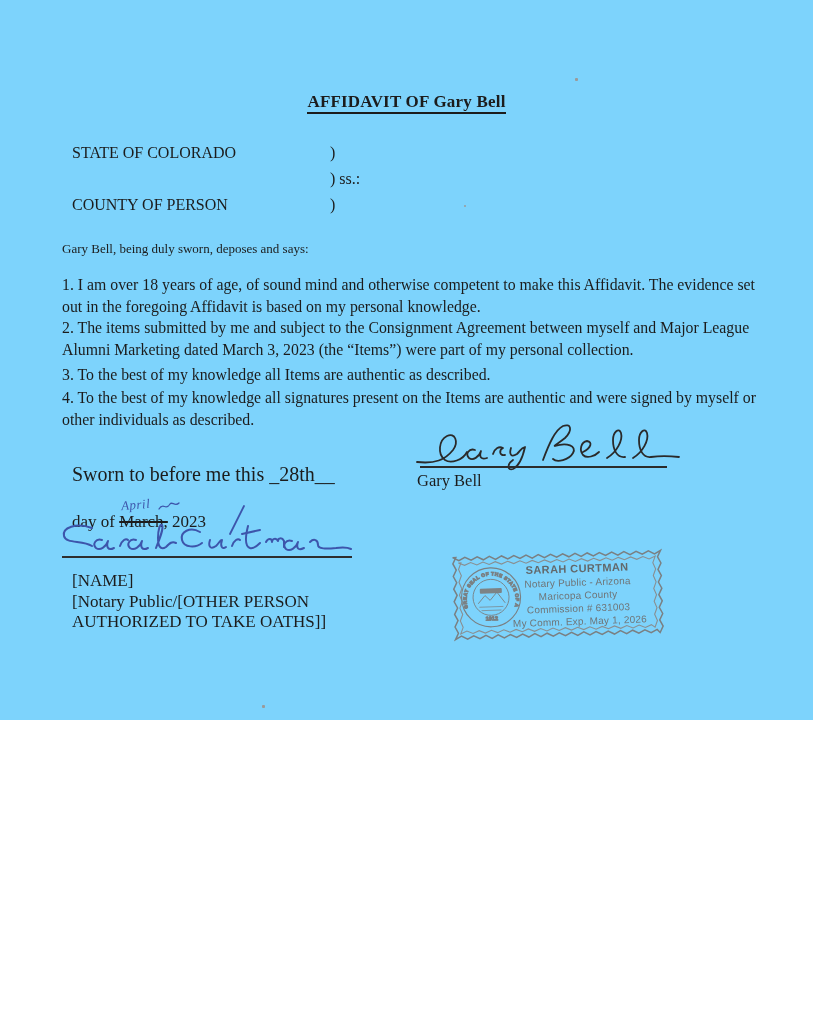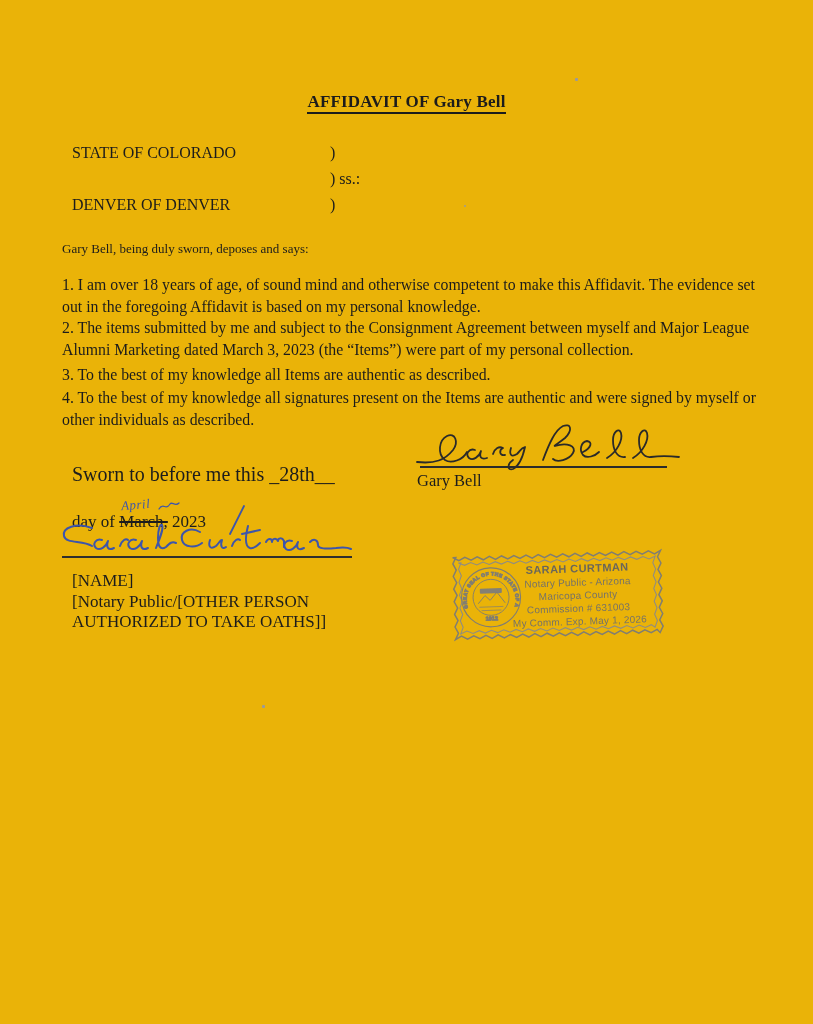--- a/index.html
+++ b/index.html
@@ -1,19 +1,19 @@
 <!DOCTYPE html>
 <html><head>
 <meta charset="utf-8">
 <style>
   html,body{margin:0;padding:0;background:#ffffff;}
   .page{
     position:relative;
-    width:813px;height:1024px;
-    background:#eab308;
+    width:813px;height:720px;
+    background:#7dd3fc;
     font-family:"Liberation Serif","DejaVu Serif",serif;
     color:#1c1c1c;
     overflow:hidden;
   }
   .title{
     position:absolute;top:92px;left:0;width:100%;
     text-align:center;font-size:17px;font-weight:bold;letter-spacing:.2px;
   }
   .title span{border-bottom:2px solid #1c1c1c;padding-bottom:1px;}
 
@@ -70,21 +70,21 @@
 
   <div class="venue">
     <div class="venue-row">
       <span>STATE OF COLORADO</span>
       <span class="venue-paren">)</span>
     </div>
     <div class="venue-row">
       <span class="venue-paren">) ss.:</span>
     </div>
     <div class="venue-row">
-      <span>DENVER OF DENVER</span>
+      <span>COUNTY OF PERSON</span>
       <span class="venue-paren">)</span>
     </div>
   </div>
 
   <div class="opening">Gary Bell, being duly sworn, deposes and says:</div>
   <div class="para p1">1. I am over 18 years of age, of sound mind and otherwise competent to make this Affidavit. The evidence set out in the foregoing Affidavit is based on my personal knowledge.</div>
   <div class="para p2">2. The items submitted by me and subject to the Consignment Agreement between myself and Major League Alumni Marketing dated March 3, 2023 (the “Items”) were part of my personal collection.</div>
   <div class="para p3">3. To the best of my knowledge all Items are authentic as described.</div>
   <div class="para p4">4. To the best of my knowledge all signatures present on the Items are authentic and were signed by myself or other individuals as described.</div>
 

